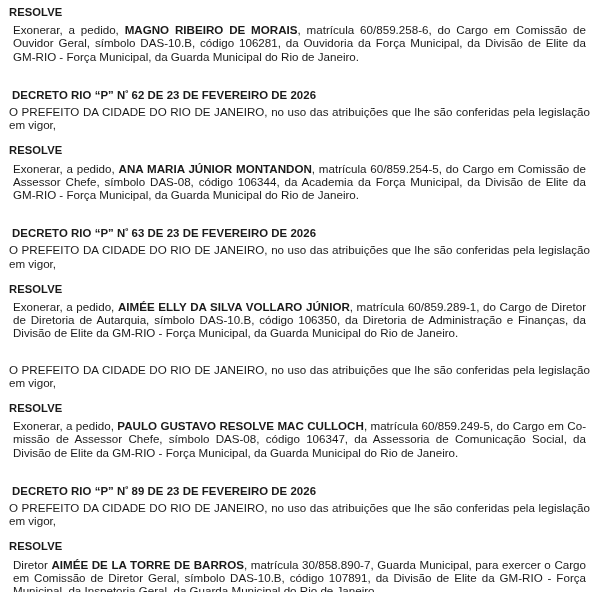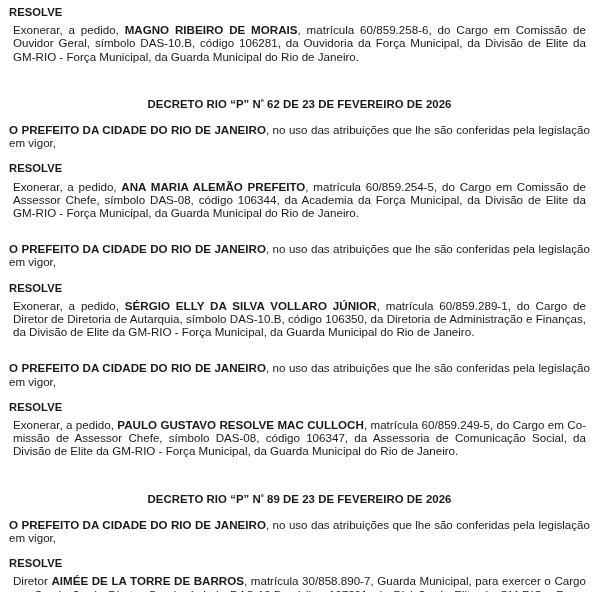--- a/index.html
+++ b/index.html
@@ -42,33 +42,32 @@
     text-justify: inter-word;
     margin: 4px;
     hyphens: manual;
   }
   .nm {
     font-weight: bold;
   }
   .decree-head {
     font-size: 11.4px;
     font-weight: bold;
-    text-align: center;
     line-height: 13.2px;
-    margin: 12px;
+    margin: 3px;
     letter-spacing: 0.05px;
   }
   .prefeito-line {
     font-size: 11.6px;
     line-height: 13.2px;
     text-align: justify;
     margin: 0;
   }
   .prefeito-line .lead {
-    font-weight: bold;
+    font-weight: normal;
   }
   .gap-md { height: 13px; }
   .gap-lg { height: 19px; }
   .nobr { white-space: nowrap; }
   sup.ord {
     font-size: 0.72em;
     vertical-align: 0.38em;
     line-height: 0;
   }
 </style>
@@ -83,30 +82,31 @@
       <p class="body-text"><span>Exonerar, a pedido, </span><span class="nm">MAGNO RIBEIRO DE MORAIS</span><span>, matrícula 60/859.258-6, do Cargo em Comissão de Ouvidor Geral, símbolo DAS-10.B, código 106281, da Ouvidoria da Força Municipal, da Divisão de Elite da GM-RIO - Força Municipal, da Guarda Municipal do Rio de Janeiro.</span></p>
     </div>
 
     <div class="gap-lg"></div>
 
     <div class="block">
       <p class="decree-head"><span>DECRETO RIO </span><span>“</span><span>P</span><span>”</span><span class="nobr">&nbsp;<span>N</span><sup class="ord">º</sup>&nbsp;<span>62</span></span><span> DE 23 DE FEVEREIRO DE 2026</span></p>
       <p class="prefeito-line"><span class="lead">O PREFEITO DA CIDADE DO RIO DE JANEIRO</span><span>, no uso das atribuições que lhe são conferidas pela legislação em vigor,</span></p>
       <div class="gap-md"></div>
       <p class="resolve">RESOLVE</p>
-      <p class="body-text"><span>Exonerar, a pedido, </span><span class="nm">ANA MARIA ALEMÃO PREFEITO</span><span>, matrícula 60/859.254-5, do Cargo em Comissão de Assessor Chefe, símbolo DAS-08, código 106344, da Academia da Força Municipal, da Divisão de Elite da GM-RIO - Força Municipal, da Guarda Municipal do Rio de Janeiro.</span></p>
+      <p class="body-text"><span>Exonerar, a pedido, </span><span class="nm">ANA MARIA JÚNIOR MONTANDON</span><span>, matrícula 60/859.254-5, do Cargo em Comissão de Assessor Chefe, símbolo DAS-08, código 106344, da Academia da Força Municipal, da Divisão de Elite da GM-RIO - Força Municipal, da Guarda Municipal do Rio de Janeiro.</span></p>
     </div>
 
     <div class="gap-lg"></div>
 
     <div class="block">
+      <p class="decree-head"><span>DECRETO RIO </span><span>“</span><span>P</span><span>”</span><span class="nobr">&nbsp;<span>N</span><sup class="ord">º</sup>&nbsp;<span>63</span></span><span> DE 23 DE FEVEREIRO DE 2026</span></p>
       <p class="prefeito-line"><span class="lead">O PREFEITO DA CIDADE DO RIO DE JANEIRO</span><span>, no uso das atribuições que lhe são conferidas pela legislação em vigor,</span></p>
       <div class="gap-md"></div>
       <p class="resolve">RESOLVE</p>
-      <p class="body-text"><span>Exonerar, a pedido, </span><span class="nm">SÉRGIO ELLY DA SILVA VOLLARO JÚNIOR</span><span>, matrícula 60/859.289-1, do Cargo de Diretor de Diretoria de Autarquia, símbolo DAS-10.B, código 106350, da Diretoria de Administração e Finanças, da Divisão de Elite da GM-RIO - Força Municipal, da Guarda Municipal do Rio de Janeiro.</span></p>
+      <p class="body-text"><span>Exonerar, a pedido, </span><span class="nm">AIMÉE ELLY DA SILVA VOLLARO JÚNIOR</span><span>, matrícula 60/859.289-1, do Cargo de Diretor de Diretoria de Autarquia, símbolo DAS-10.B, código 106350, da Diretoria de Administração e Finanças, da Divisão de Elite da GM-RIO - Força Municipal, da Guarda Municipal do Rio de Janeiro.</span></p>
     </div>
 
     <div class="gap-lg"></div>
 
     <div class="block">
       <p class="prefeito-line"><span class="lead">O PREFEITO DA CIDADE DO RIO DE JANEIRO</span><span>, no uso das atribuições que lhe são conferidas pela legislação em vigor,</span></p>
       <div class="gap-md"></div>
       <p class="resolve">RESOLVE</p>
       <p class="body-text"><span>Exonerar, a pedido, </span><span class="nm">PAULO GUSTAVO RESOLVE MAC CULLOCH</span><span>, matrícula 60/859.249-5, do Cargo em Co-missão de Assessor Chefe, símbolo DAS-08, código 106347, da Assessoria de Comunicação Social, da Divisão de Elite da GM-RIO - Força Municipal, da Guarda Municipal do Rio de Janeiro.</span></p>
     </div>

